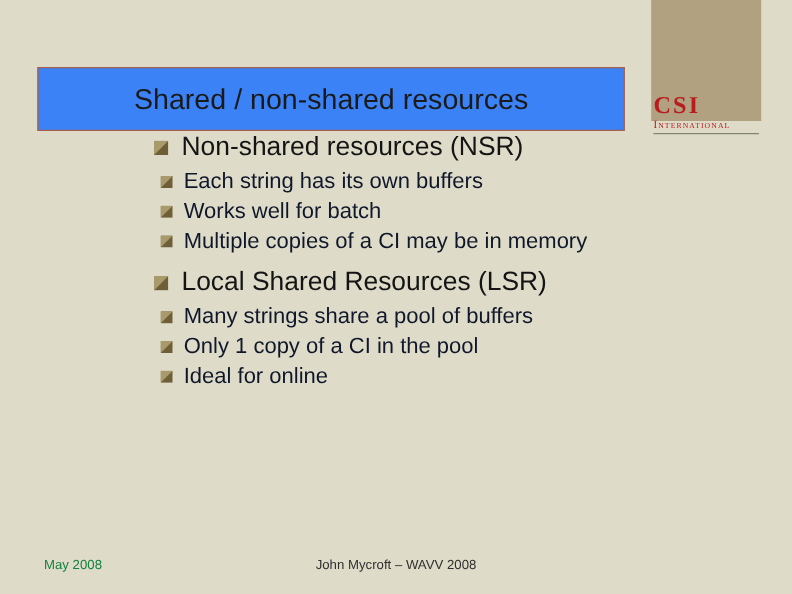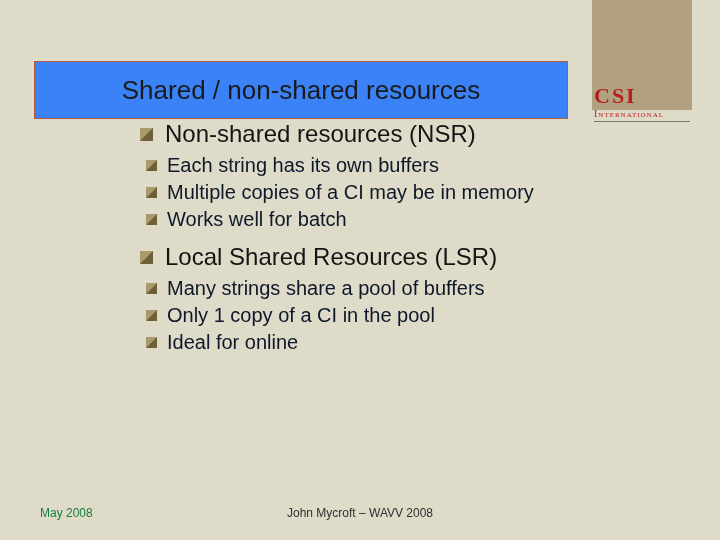--- a/index.html
+++ b/index.html
@@ -165,28 +165,28 @@
             <rect x="0" y="0" width="10" height="10" fill="#6e5f38"></rect>
             <polygon points="0,0 10,0 0,10" fill="#a89a6b"></polygon>
           </svg>
         <span class="h2-text">Each string has its own buffers</span>
       </div>
       <div class="h2-item">
         <svg class="bullet2" viewBox="0 0 10 10">
             <rect x="0" y="0" width="10" height="10" fill="#6e5f38"></rect>
             <polygon points="0,0 10,0 0,10" fill="#a89a6b"></polygon>
           </svg>
+        <span class="h2-text">Works well for batch</span>
+      </div>
+      <div class="h2-item">
+        <svg class="bullet2" viewBox="0 0 10 10">
+            <rect x="0" y="0" width="10" height="10" fill="#6e5f38"></rect>
+            <polygon points="0,0 10,0 0,10" fill="#a89a6b"></polygon>
+          </svg>
         <span class="h2-text">Multiple copies of a CI may be in memory</span>
-      </div>
-      <div class="h2-item">
-        <svg class="bullet2" viewBox="0 0 10 10">
-            <rect x="0" y="0" width="10" height="10" fill="#6e5f38"></rect>
-            <polygon points="0,0 10,0 0,10" fill="#a89a6b"></polygon>
-          </svg>
-        <span class="h2-text">Works well for batch</span>
       </div>
     </div>
 
     <div class="h1-item">
       <svg class="bullet1" viewBox="0 0 10 10">
         <rect x="0" y="0" width="10" height="10" fill="#6e5f38"></rect>
         <polygon points="0,0 10,0 0,10" fill="#a89a6b"></polygon>
       </svg>
       <span class="h1-text">Local Shared Resources (LSR)</span>
     </div>

